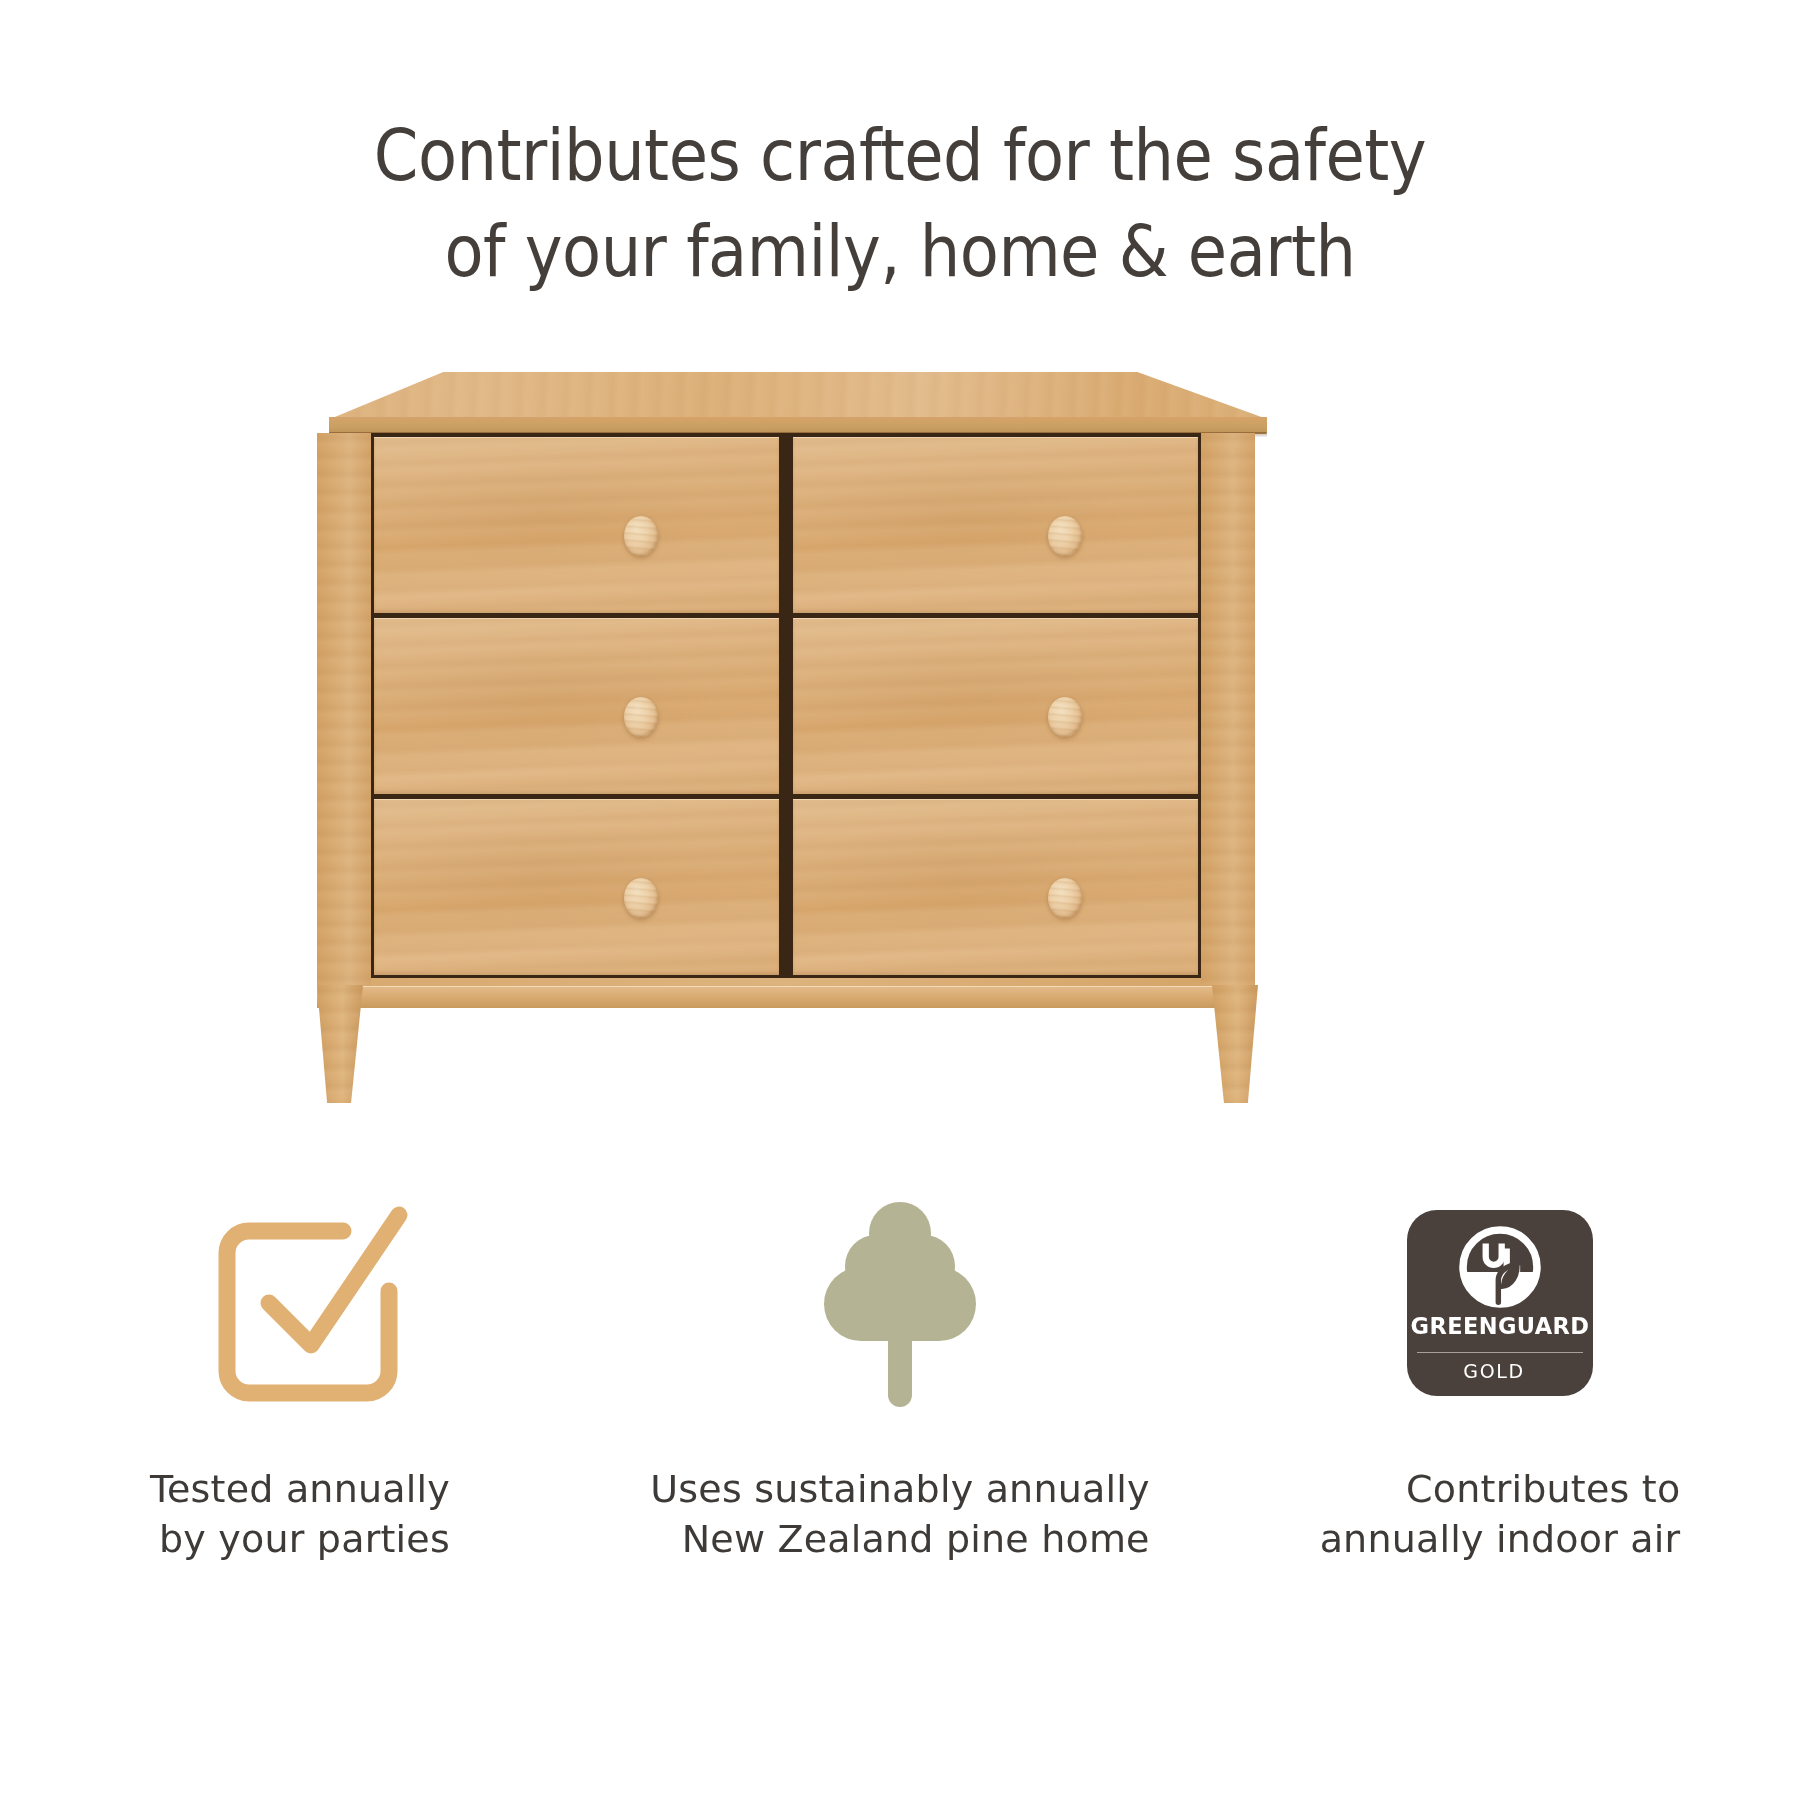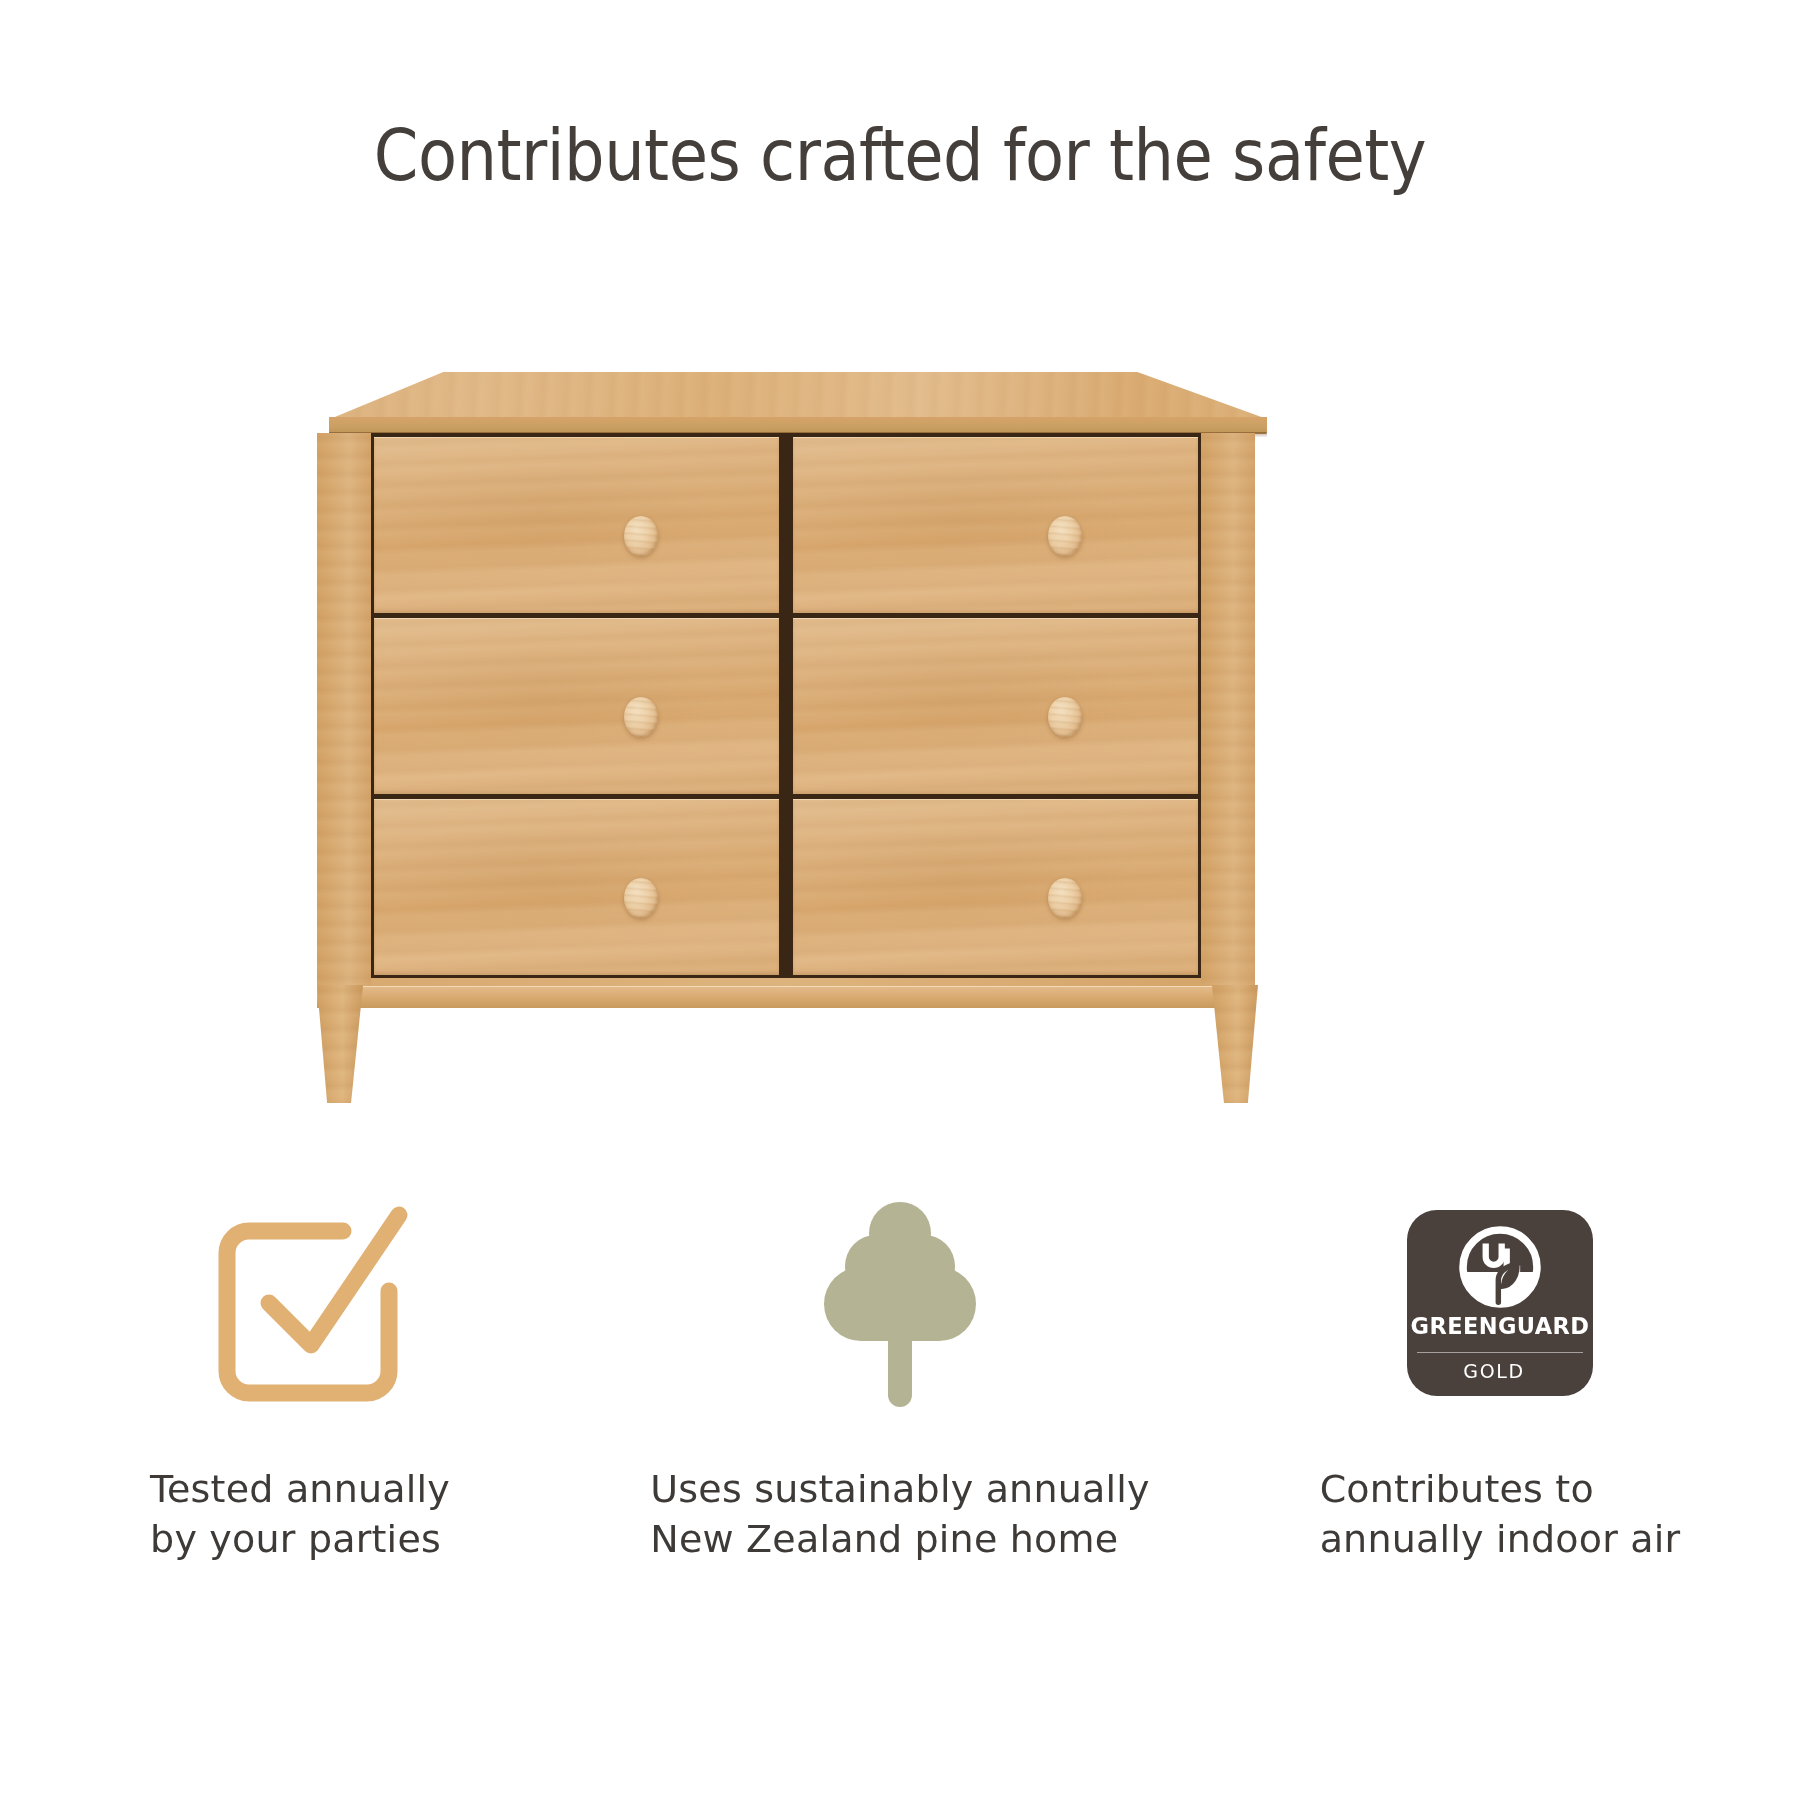--- a/index.html
+++ b/index.html
@@ -215,21 +215,21 @@
     align-items: center;
   }
   .feature-icon {
     height: 235px;
     display: flex;
     align-items: center;
     justify-content: flex-end;
   }
   .feature-caption {
     margin-top: 44px;
-    text-align: left;
+    text-align: right;
     color: #3e3a37;
     font-family: "DejaVu Sans", "Liberation Sans", sans-serif;
     font-weight: 400;
     font-size: 38px;
     line-height: 50px;
     letter-spacing: 0.2px;
   }
   .feature-caption .cap-line { display: block; white-space: nowrap; }
 
   
@@ -277,20 +277,21 @@
     letter-spacing: 1.6px;
   }
 </style>
 </head>
 <body>
 
 <div class="page">
 
   <div class="headline">
     <span class="hl-line">Contributes crafted for the safety</span>
+    <span class="hl-line">of your family, home &amp; earth</span>
   </div>
 
   <div class="product-stage">
 
     <div class="top-slab">
       <div class="top-face"></div>
       <div class="top-edge"></div>
       <div class="top-edge-shadow"></div>
     </div>
 

